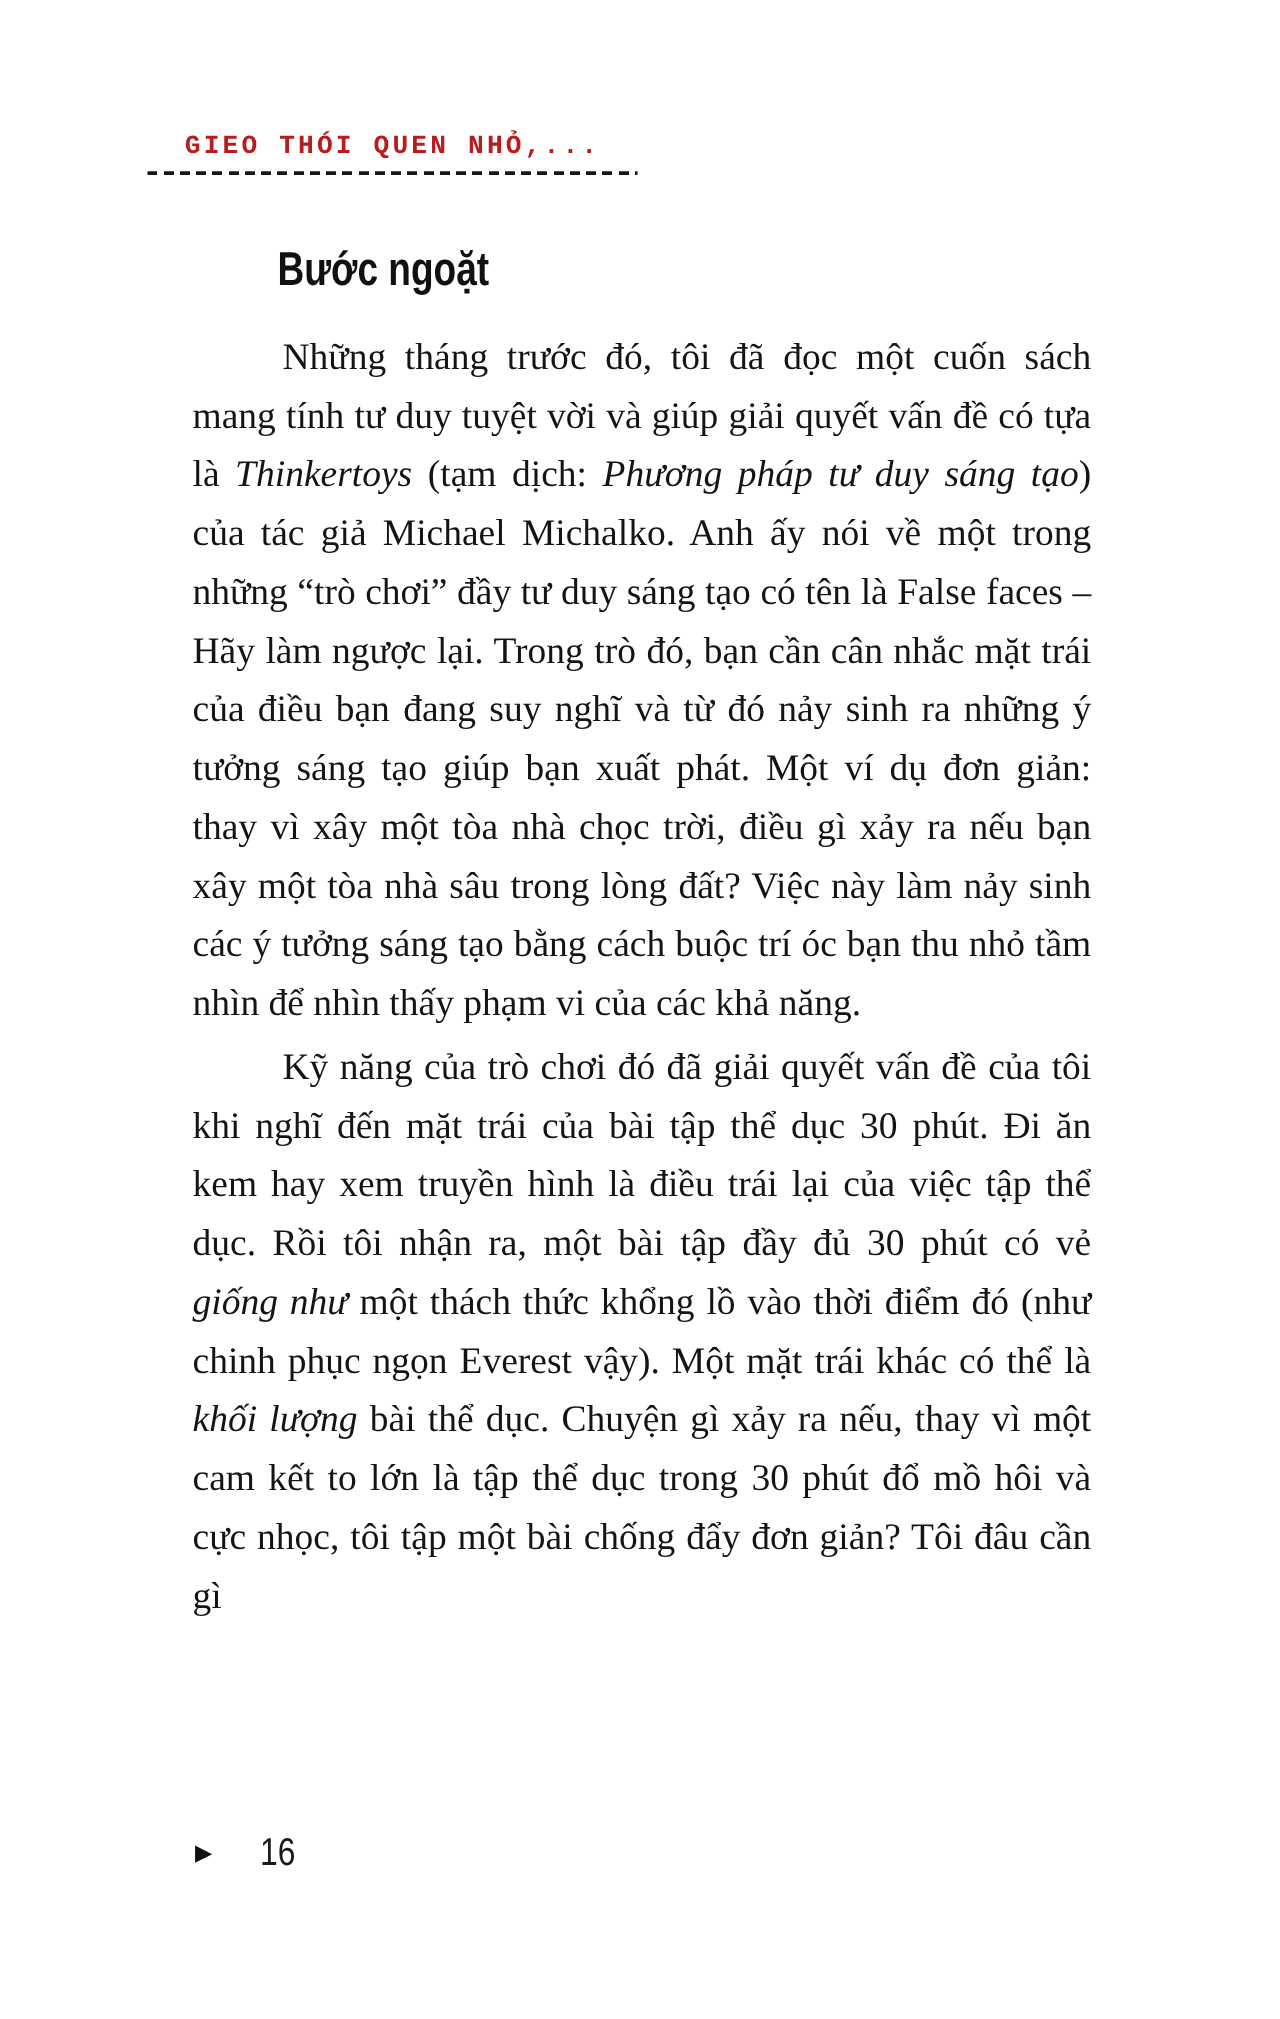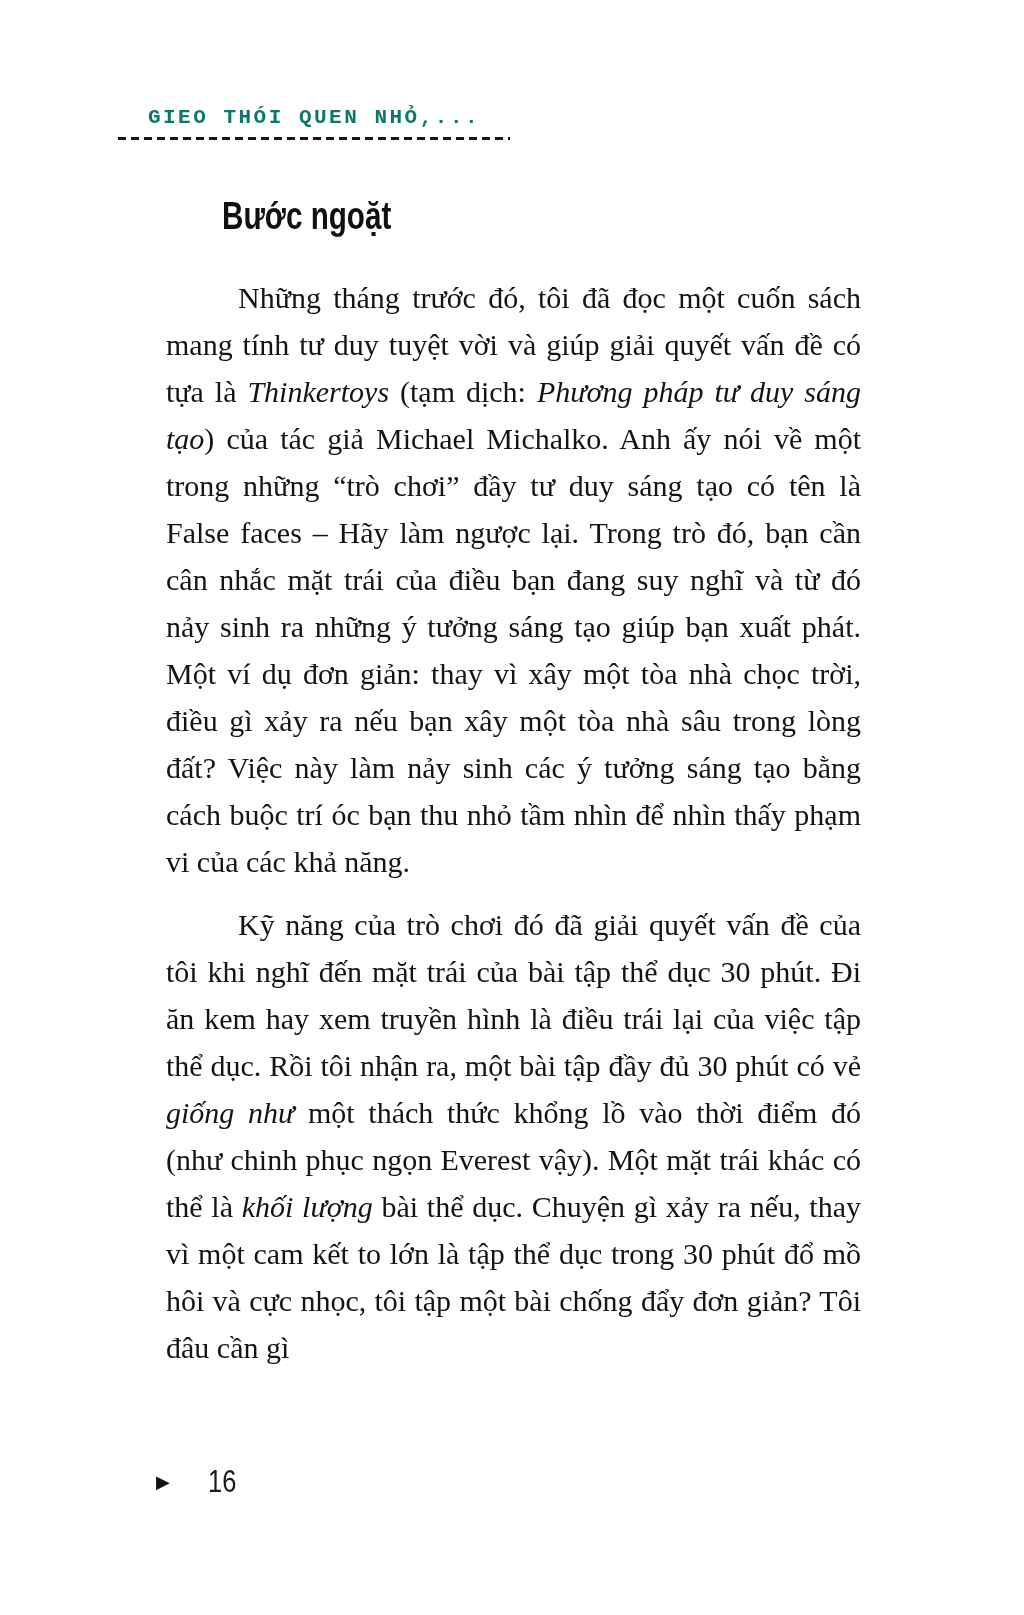--- a/index.html
+++ b/index.html
@@ -22,21 +22,21 @@
     left: 118px;
     width: 392px;
     text-align: center;
   }
   .running-header-text {
     font-family: "Liberation Mono", "DejaVu Sans Mono", monospace;
     font-weight: 700;
     font-size: 21px;
     letter-spacing: 2.5px;
     white-space: nowrap;
-    color: #0f766e;
+    color: #b91c1c;
   }
   .dash-line {
     margin-top: 8px;
     height: 3px;
     background: repeating-linear-gradient(90deg, #161616 0 8px, transparent 8px 13px);
   }
   .section-heading {
     position: absolute;
     top: 196px;
     left: 222px;
@@ -54,21 +54,21 @@
     position: absolute;
     top: 258px;
     left: 150px;
     width: 727px;
     font-size: 30px;
     line-height: 47px;
     text-align: justify;
     color: #141414;
   }
   .body-text p {
-    margin: 16px;
+    margin: 4px;
     text-indent: 72px;
   }
   .body-text em {
     font-style: italic;
   }
   .page-footer {
     position: absolute;
     top: 1466px;
     left: 156px;
     display: flex;

